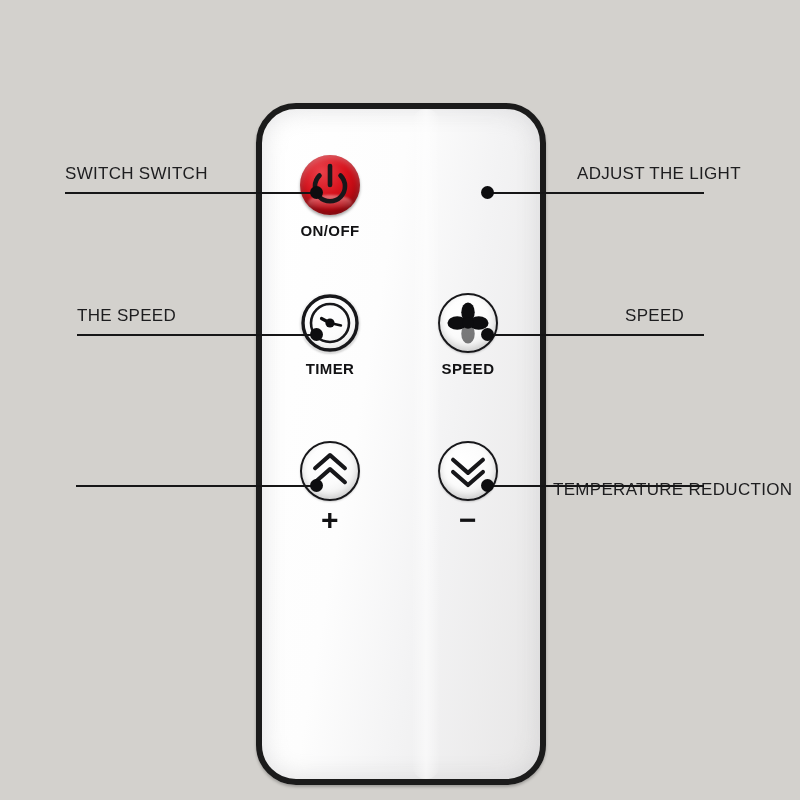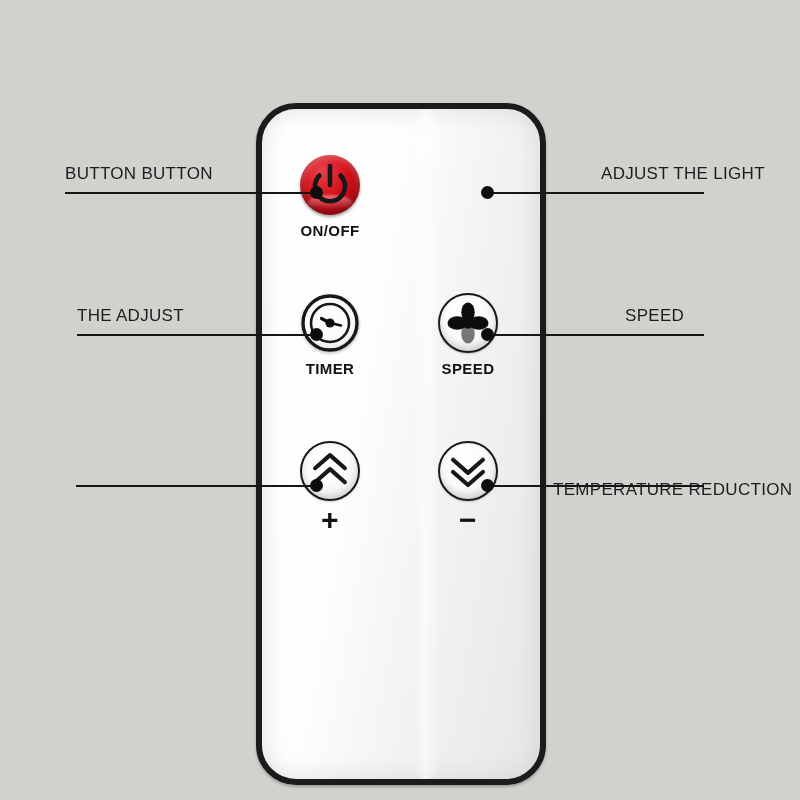--- a/index.html
+++ b/index.html
@@ -221,32 +221,32 @@
             <polyline points="14,18 30,32 46,18" fill="none" stroke="#17171a" stroke-width="4.4" stroke-linecap="round" stroke-linejoin="round"></polyline>
             <polyline points="14,31 30,45 46,31" fill="none" stroke="#17171a" stroke-width="4.4" stroke-linecap="round" stroke-linejoin="round"></polyline>
           </svg>
         </span>
         <div class="key-label sym">−</div>
       </div>
 
     </div>
   </div>
 
-  <div class="callout-text" style="left:65px; top:164px;">BUTTON BUTTON</div>
+  <div class="callout-text" style="left:65px; top:164px;">SWITCH SWITCH</div>
   <div class="leader" style="left:65px; top:192px; width:251px;"></div>
   <div class="dot" style="left:310px; top:186px;"></div>
 
-  <div class="callout-text" style="left:77px; top:306px;">THE ADJUST</div>
+  <div class="callout-text" style="left:77px; top:306px;">THE SPEED</div>
   <div class="leader" style="left:77px; top:334px; width:239px;"></div>
   <div class="dot" style="left:310px; top:328px;"></div>
 
   <div class="leader" style="left:76px; top:485px; width:240px;"></div>
   <div class="dot" style="left:310px; top:479px;"></div>
 
-  <div class="callout-text" style="left:577px; top:164px;margin-left:24px;">ADJUST THE LIGHT</div>
+  <div class="callout-text" style="left:577px; top:164px;">ADJUST THE LIGHT</div>
   <div class="leader" style="left:487px; top:192px; width:217px;"></div>
   <div class="dot" style="left:481px; top:186px;"></div>
 
   <div class="callout-text" style="left:625px; top:306px;">SPEED</div>
   <div class="leader" style="left:487px; top:334px; width:217px;"></div>
   <div class="dot" style="left:481px; top:328px;"></div>
 
   <div class="callout-text" style="left:553px; top:480px;">TEMPERATURE REDUCTION</div>
   <div class="leader" style="left:487px; top:485px; width:217px;"></div>
   <div class="dot" style="left:481px; top:479px;"></div>

